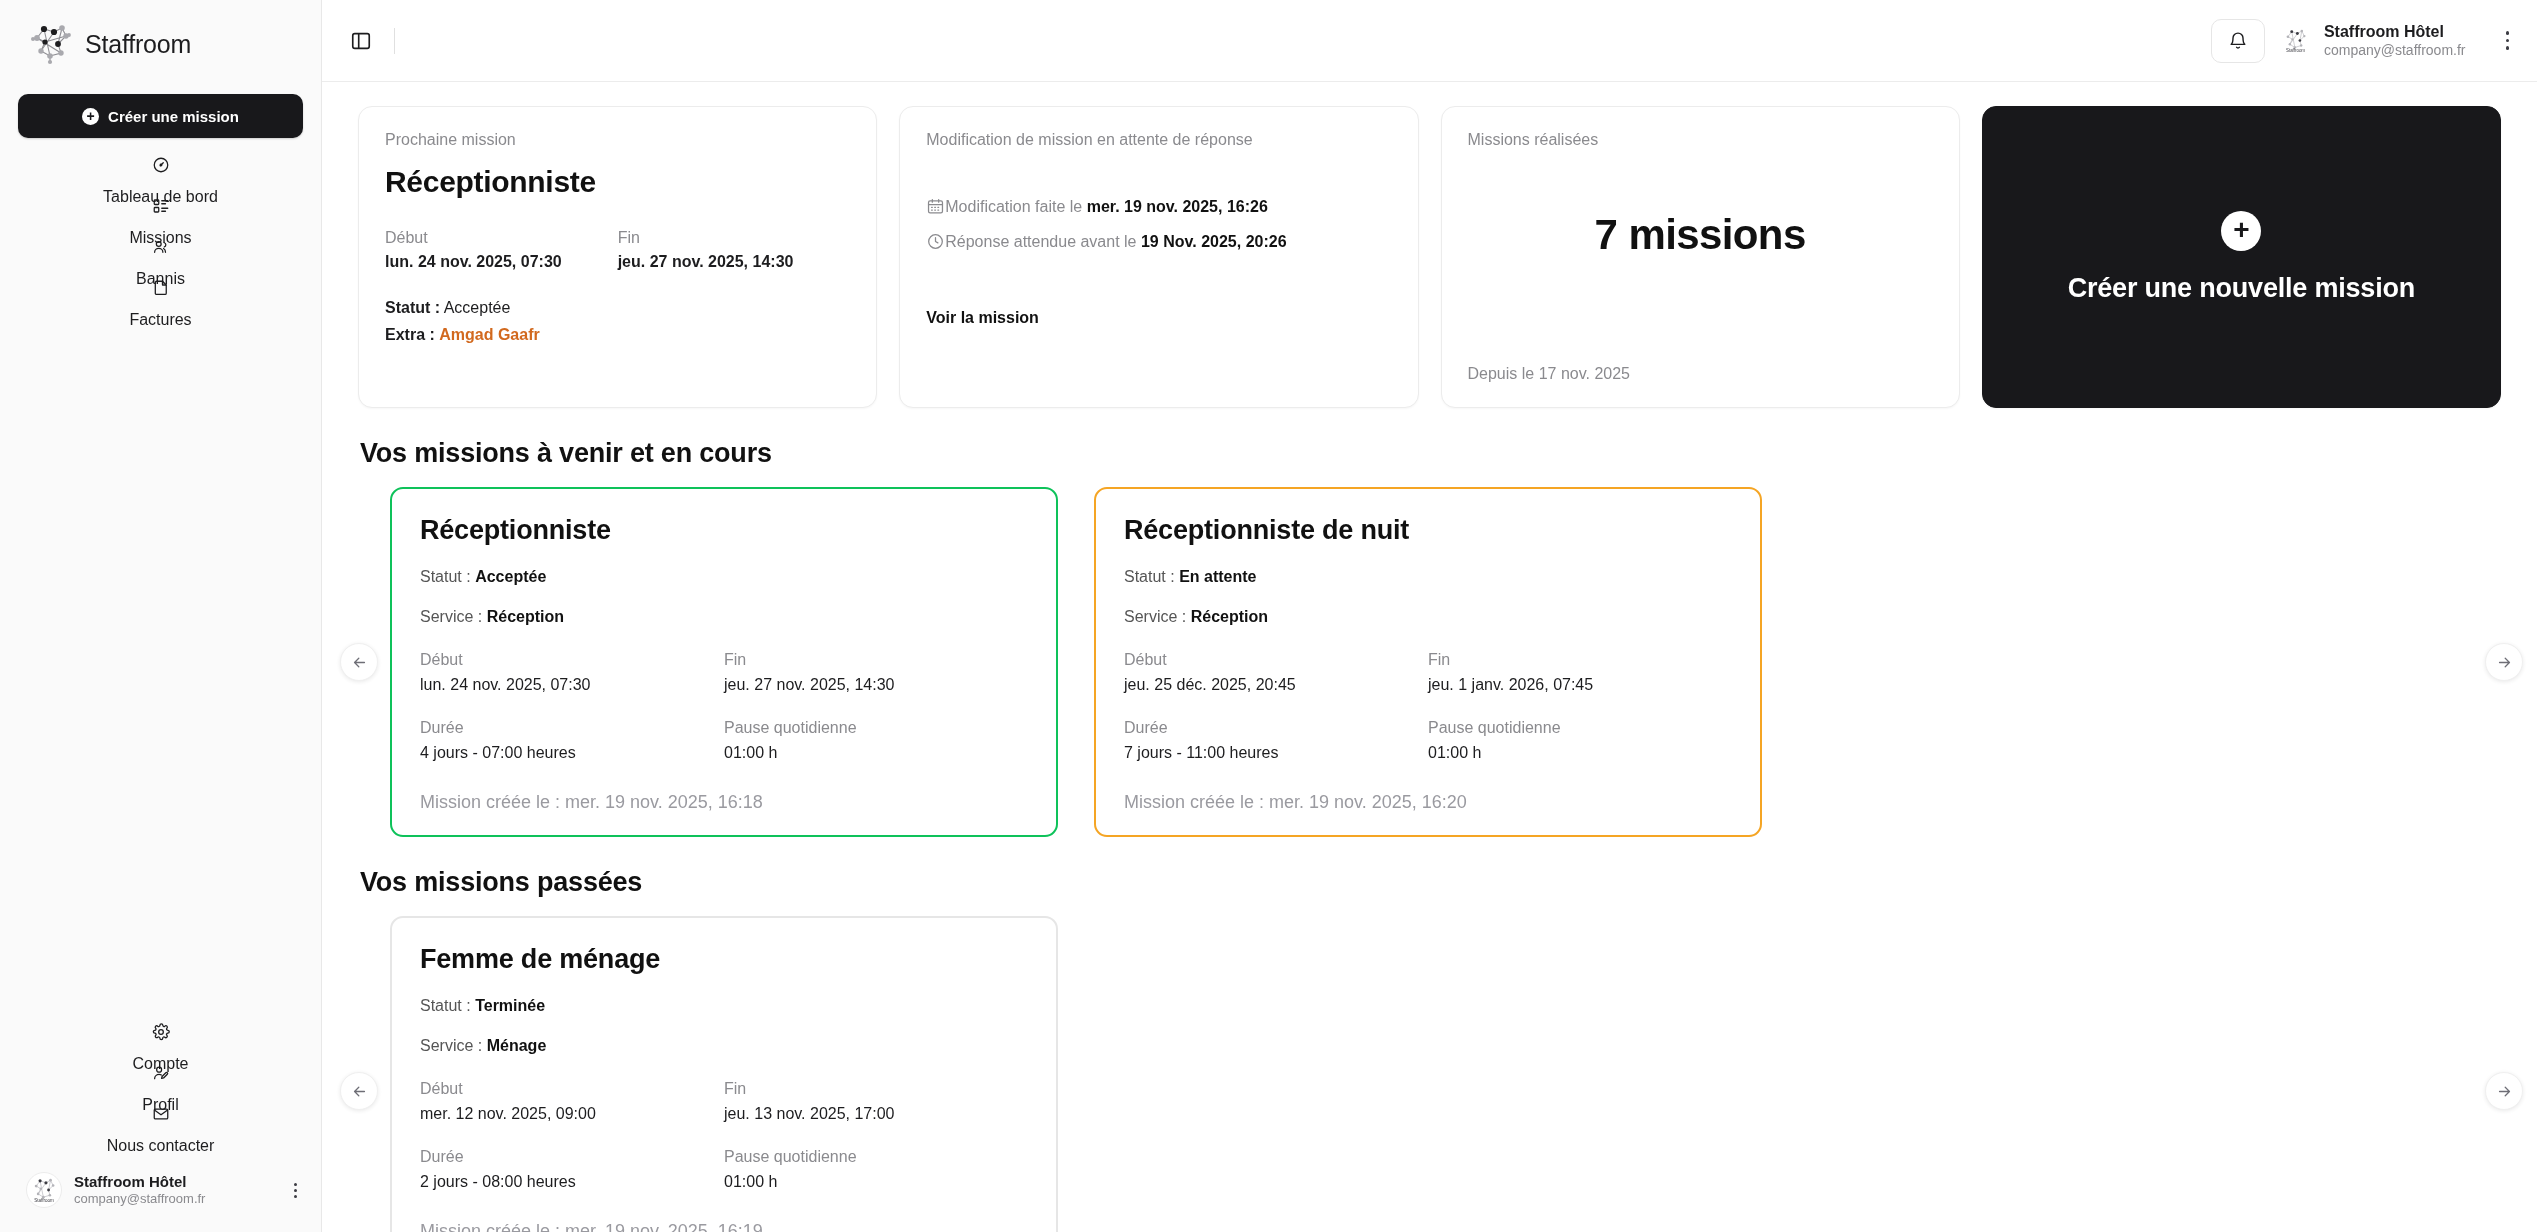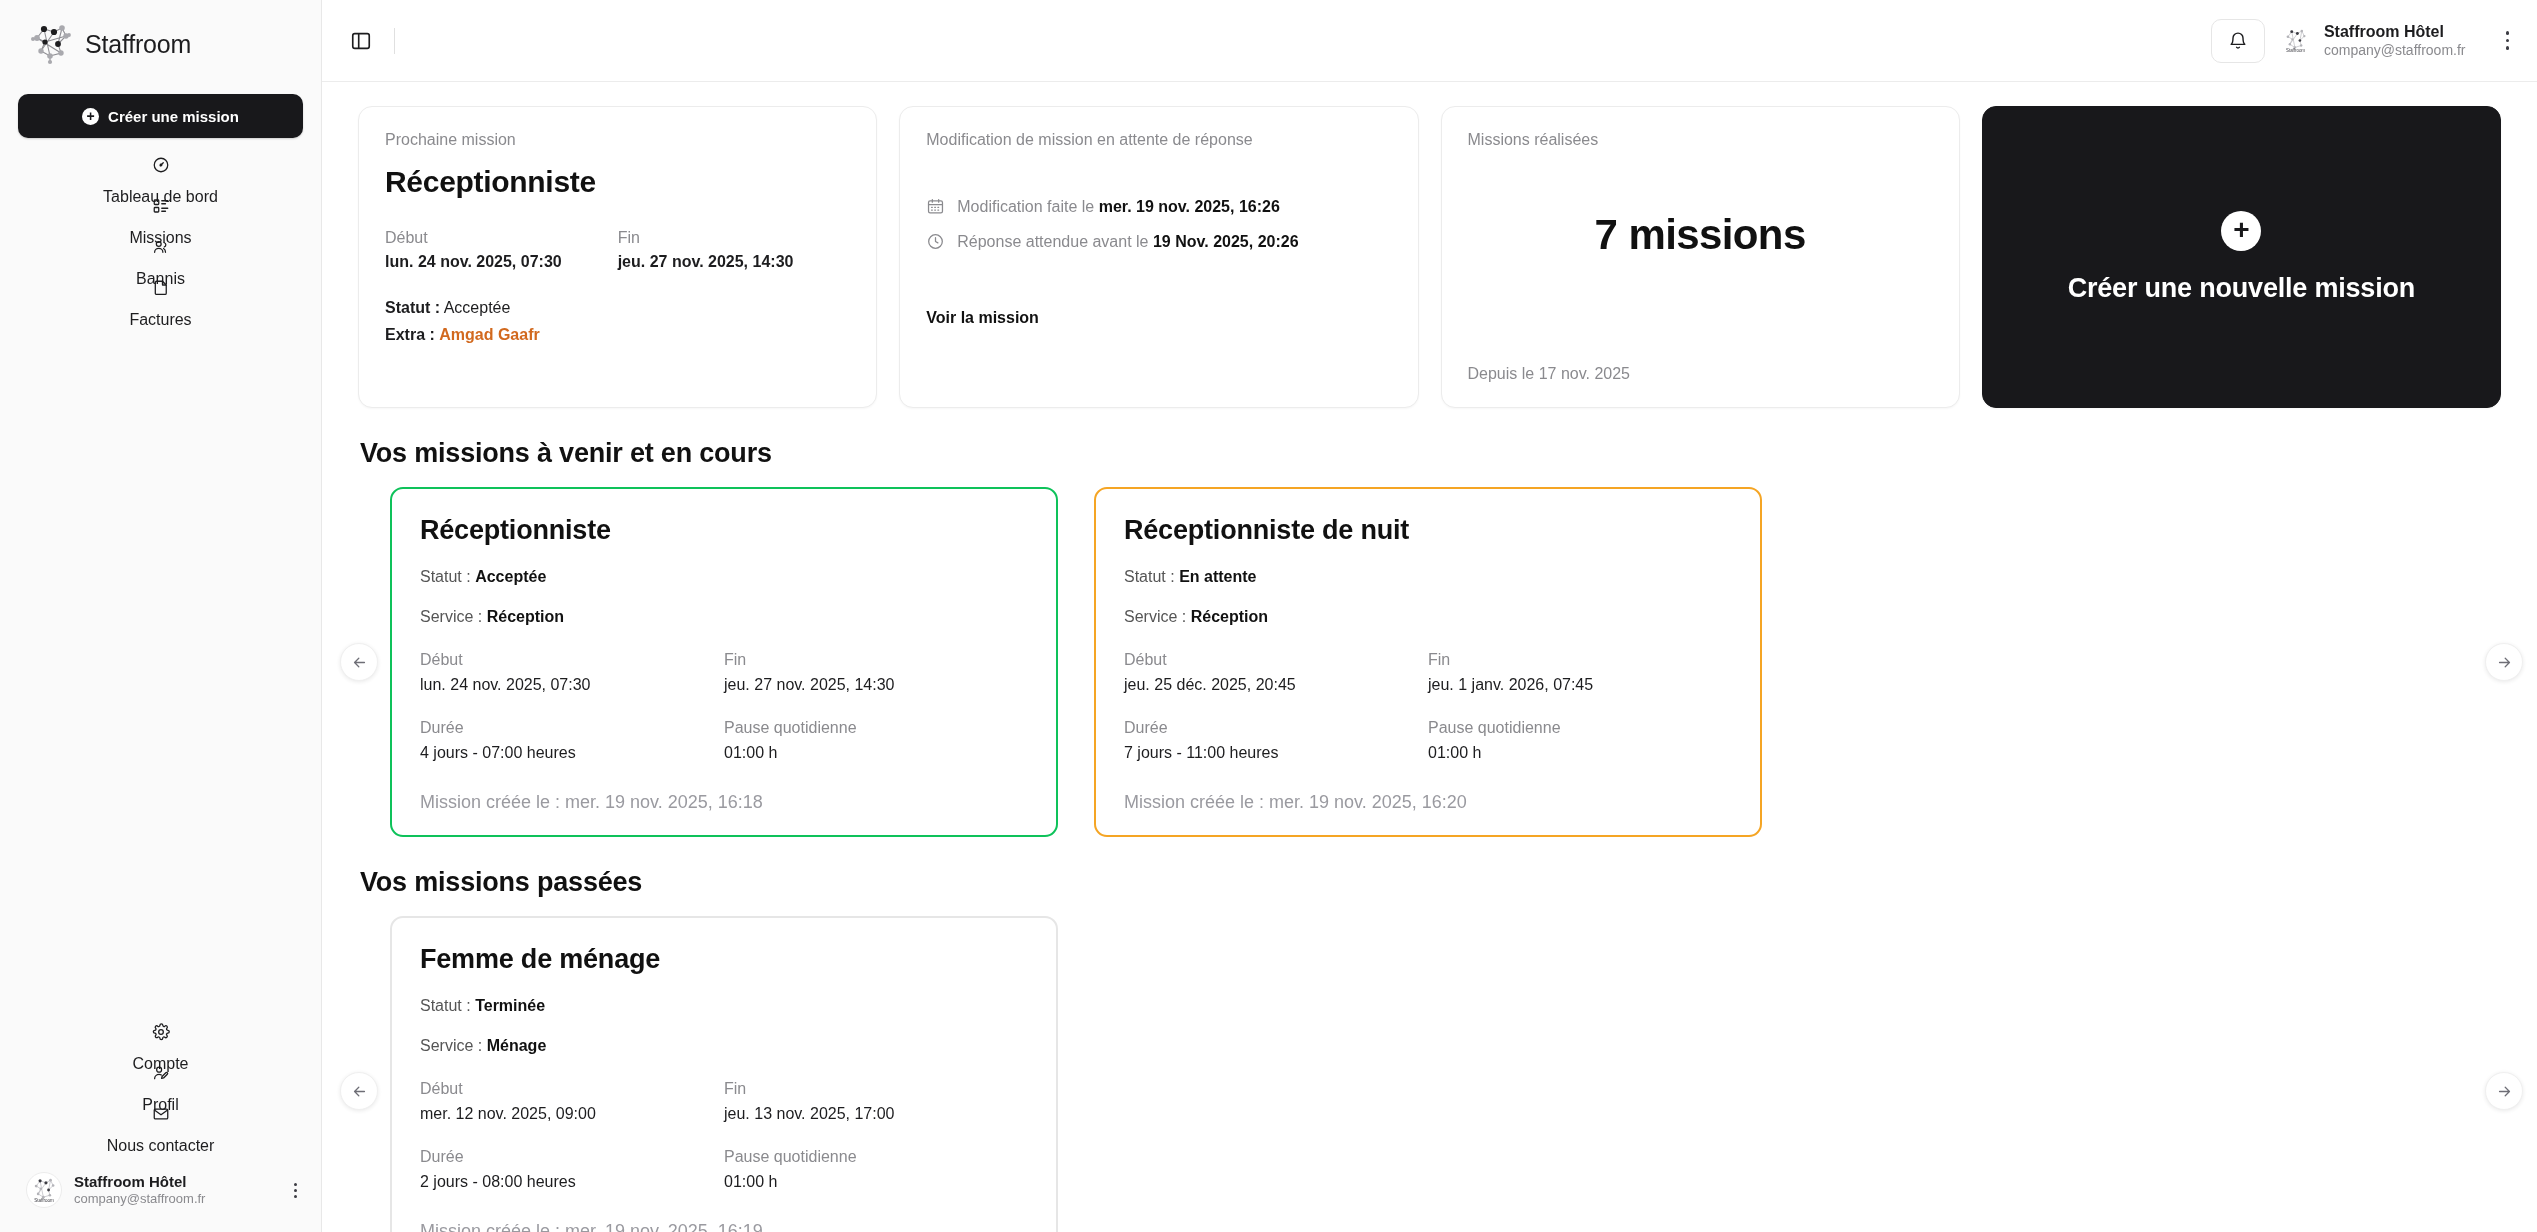--- a/index.html
+++ b/index.html
@@ -119,21 +119,21 @@
   .stat-title { font-size: 30px; font-weight: bold; color: #111; margin-top: 16px; letter-spacing: -0.3px; }
   .dates-grid { display: flex; margin-top: 30px; }
   .date-col { flex: 1 1 0; }
   .date-lab { font-size: 16px; color: #8a8a8e; }
   .date-val { font-size: 16px; color: #1d1d1f; font-weight: bold; margin-top: 6px; }
   .kv { font-size: 16px; color: #1d1d1f; }
   .kv b { font-weight: bold; }
   .kv-norm { font-weight: normal; }
   .extra-name { color: #d2691e; font-weight: bold; }
 
-  .line-ic { display: flex; align-items: center; gap: 12px; font-size: 16px; color: #8a8a8e; }
+  .line-ic { display: flex; align-items: center; gap: 0; font-size: 16px; color: #8a8a8e; }
   .line-ic svg { width: 19px; height: 19px; stroke: #8a8a8e; fill: none; stroke-width: 1.6; stroke-linecap: round; stroke-linejoin: round; flex: 0 0 19px; }
   .line-ic b { color: #111; font-weight: bold; }
   .link-strong { font-size: 16px; font-weight: bold; color: #111; cursor: pointer; }
 
   .big-num { font-size: 42px; font-weight: bold; color: #111; text-align: center; letter-spacing: -0.6px; }
 
   .stat-card.dark {
     background: #18181b; border-color: #18181b;
     align-items: center; justify-content: center; gap: 22px;
     cursor: pointer;

